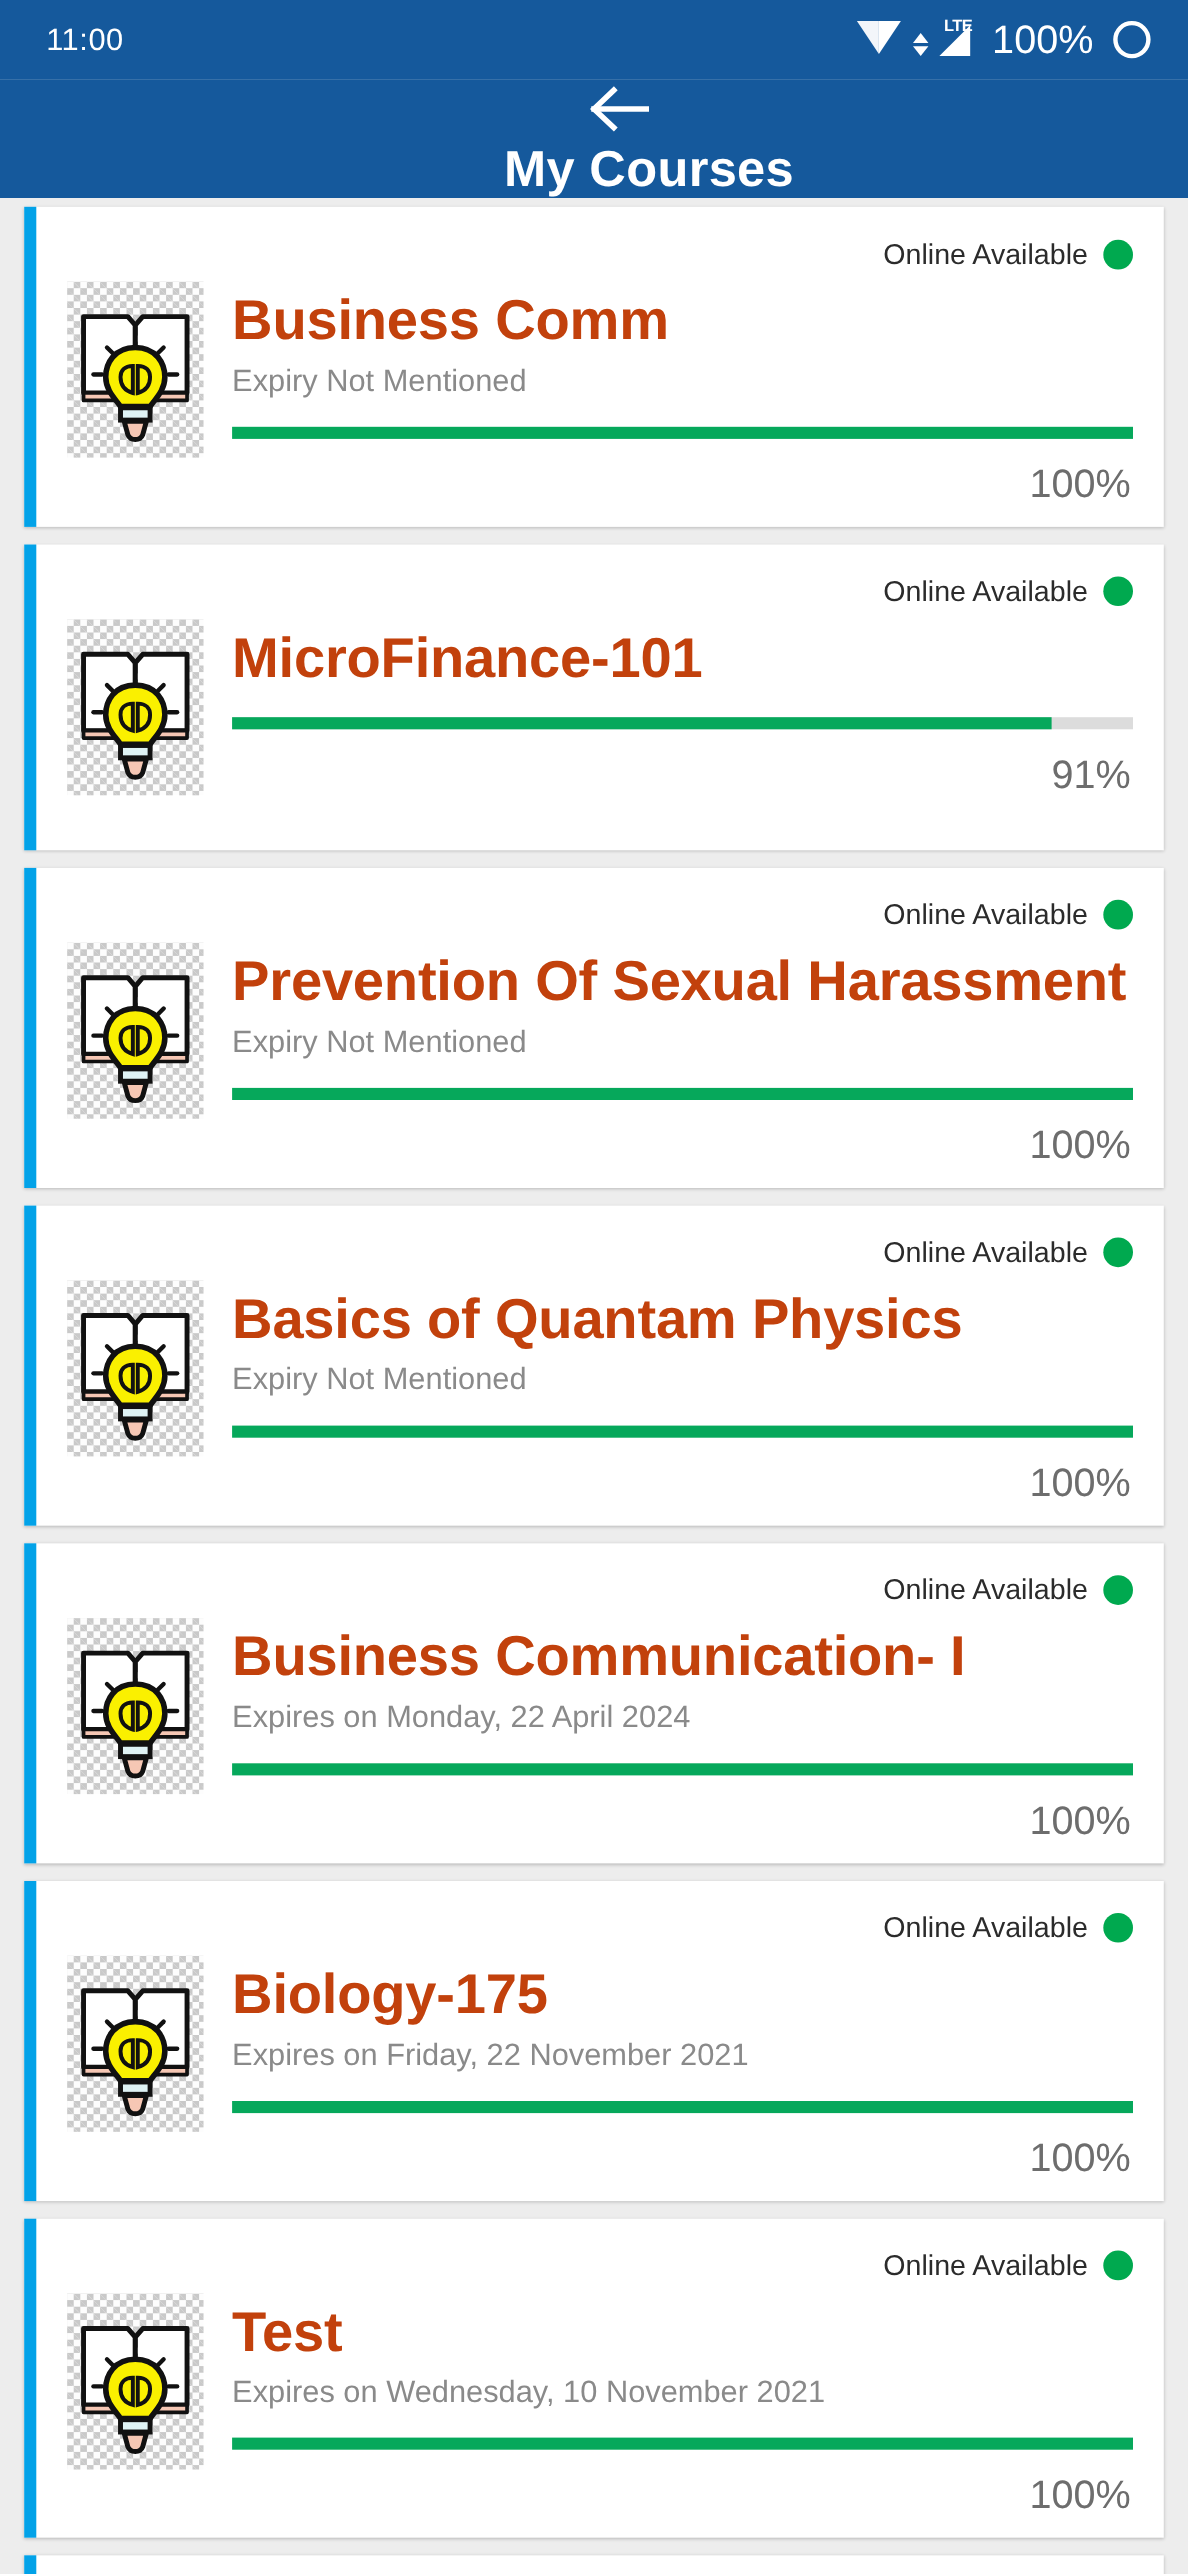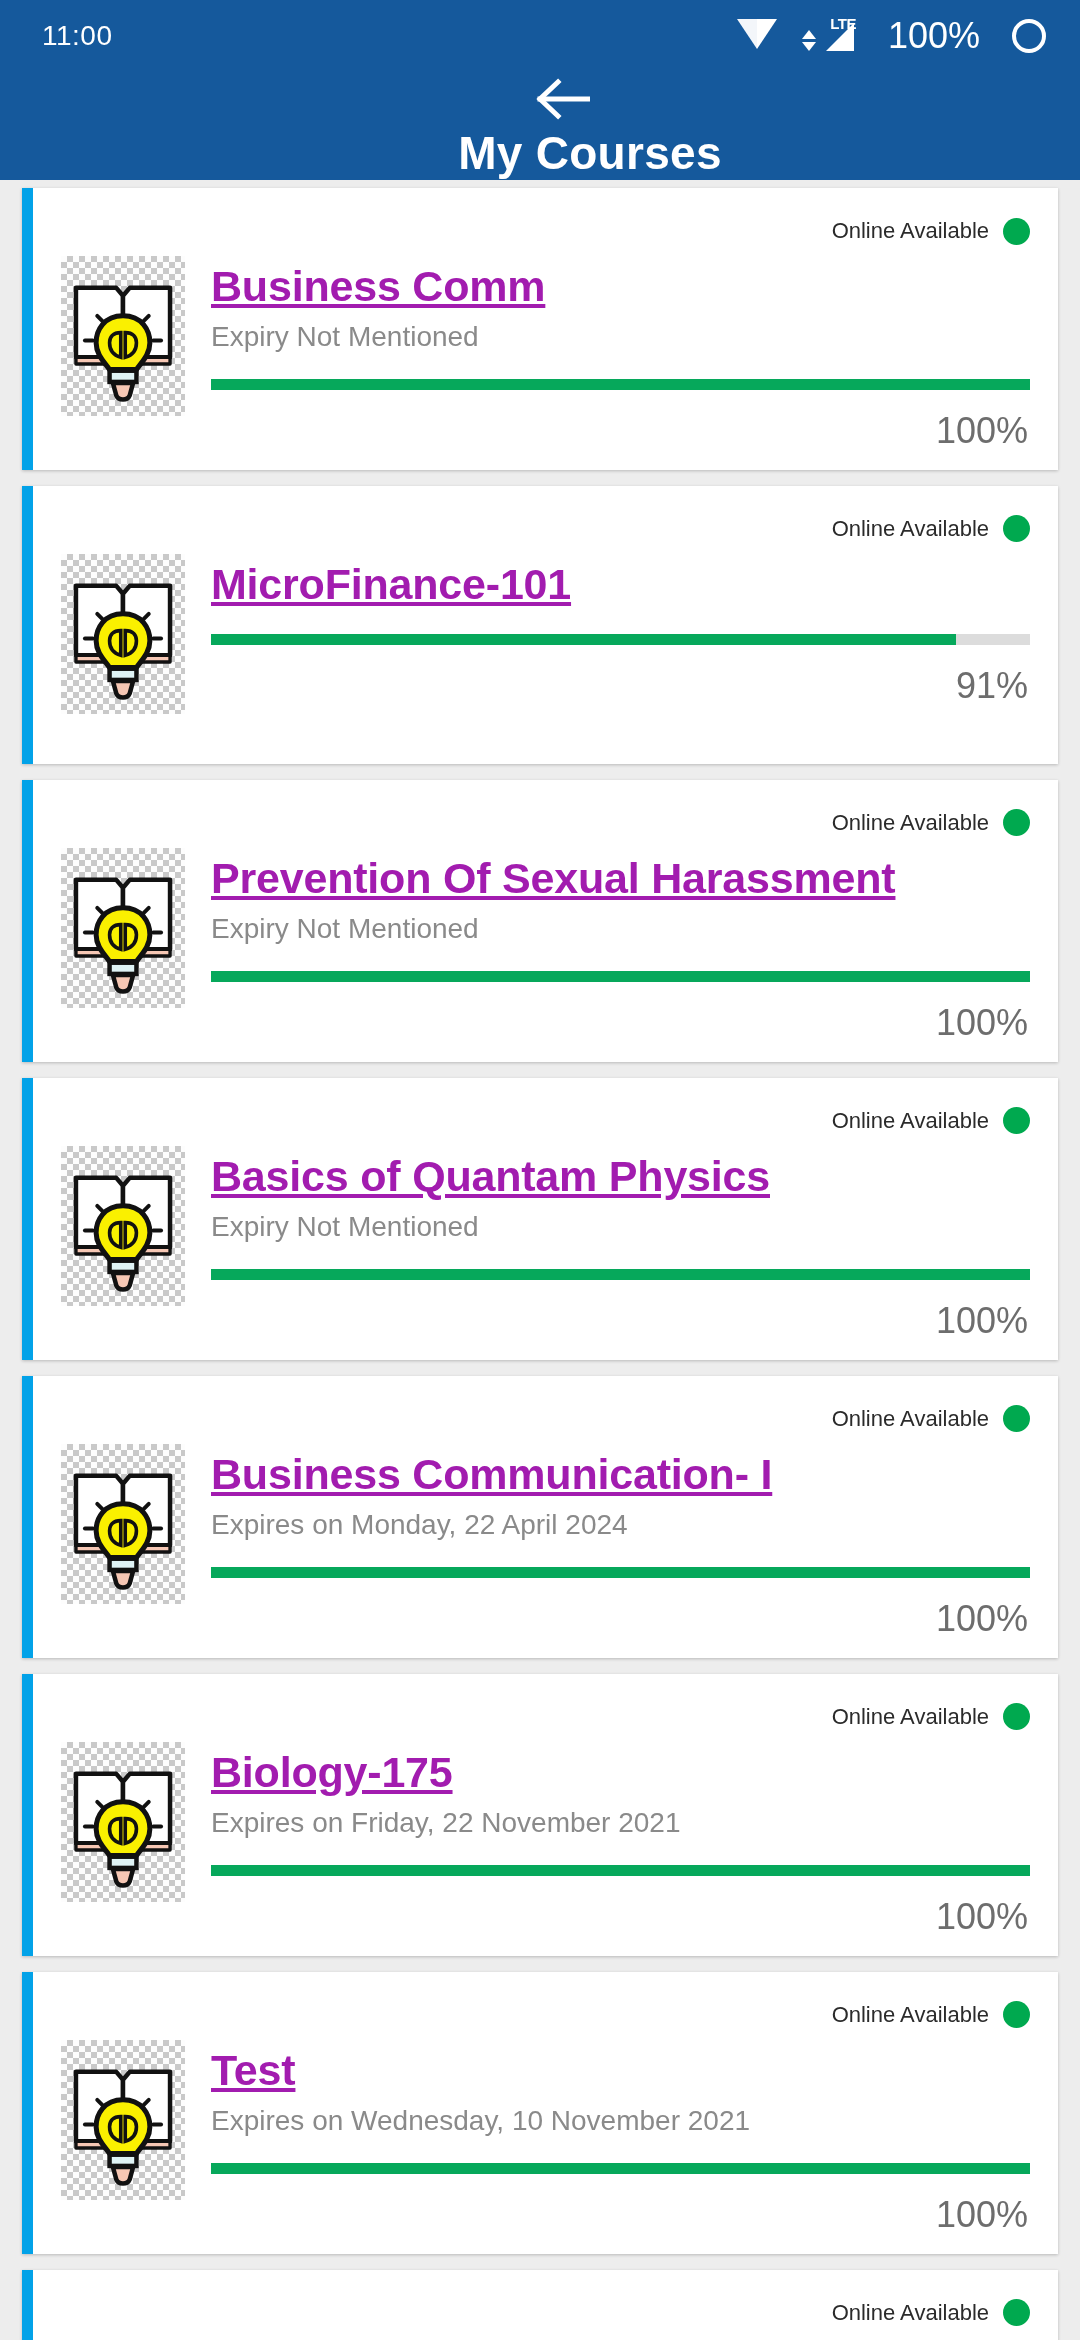--- a/index.html
+++ b/index.html
@@ -11,21 +11,21 @@
     position:relative;
   }
 
   
   .statusbar{
     height:72px; background:#15599C; color:#fff;
     display:flex; align-items:center; justify-content:space-between;
     padding:0 34px 0 42px;
   }
   .sb-time{ font-size:28px; letter-spacing:.5px; }
-  .sb-right{ display:flex; align-items:center; gap:24px; }
+  .sb-right{ display:flex; align-items:center; gap:10px; }
   .sb-battery-text{ font-size:36px; margin-left:6px; }
   .sb-batt-circle{
     width:34px;height:34px;border:4px solid #fff;border-radius:50%;
     margin-left:8px;
   }
   .lte-wrap{ position:relative; display:flex; align-items:flex-end; }
   .lte-label{
     position:absolute; top:-2px; right:2px;
     font-size:15px; font-weight:bold; letter-spacing:-.5px;
   }
@@ -66,21 +66,21 @@
     width:11px; flex:0 0 11px; background:#02A2E8;
   }
   .card-body{
     flex:1; position:relative; padding:22px 28px 18px 28px;
   }
 
   .online-row{
     display:flex; align-items:center; justify-content:flex-end;
     gap:14px; height:42px;
   }
-  .online-label{ font-size:22px; color:#2b2b2b; }
+  .online-label{ font-size:26px; color:#2b2b2b; }
   .online-dot{
     width:27px;height:27px;border-radius:50%;background:#00A94F;
   }
 
   .main-row{ display:flex; align-items:flex-start; margin-top:4px; }
 
   .course-icon{
     width:124px;height:160px;flex:0 0 124px;
     background-image:
       linear-gradient(45deg,#c9c9c9 25%,transparent 25%,transparent 75%,#c9c9c9 75%),
@@ -88,22 +88,22 @@
     background-size:12px 12px;
     background-position:0 0,6px 6px;
     background-color:#fdfdfd;
     display:flex;align-items:center;justify-content:center;
     margin-right:26px;
   }
   .course-icon svg{ width:112px;height:146px; display:block; }
 
   .course-texts{ flex:1; min-width:0; padding-top:6px; }
   .course-title{
-    font-size:43px; font-weight:bold; color:#a21caf;
-    line-height:1.12; letter-spacing:-.2px; white-space:nowrap;text-decoration:underline;
+    font-size:51px; font-weight:bold; color:#c2410c;
+    line-height:1.12; letter-spacing:-.2px; white-space:nowrap;
   }
   .course-expiry{
     font-size:28px; color:#8a8a8a; margin-top:12px;
     line-height:1.1; white-space:nowrap;
   }
   .progress-track{
     margin-top:26px; height:11px; background:#DCDCDC; width:100%;
   }
   .progress-fill{ height:100%; background:#06A85B; }
   .percent{

